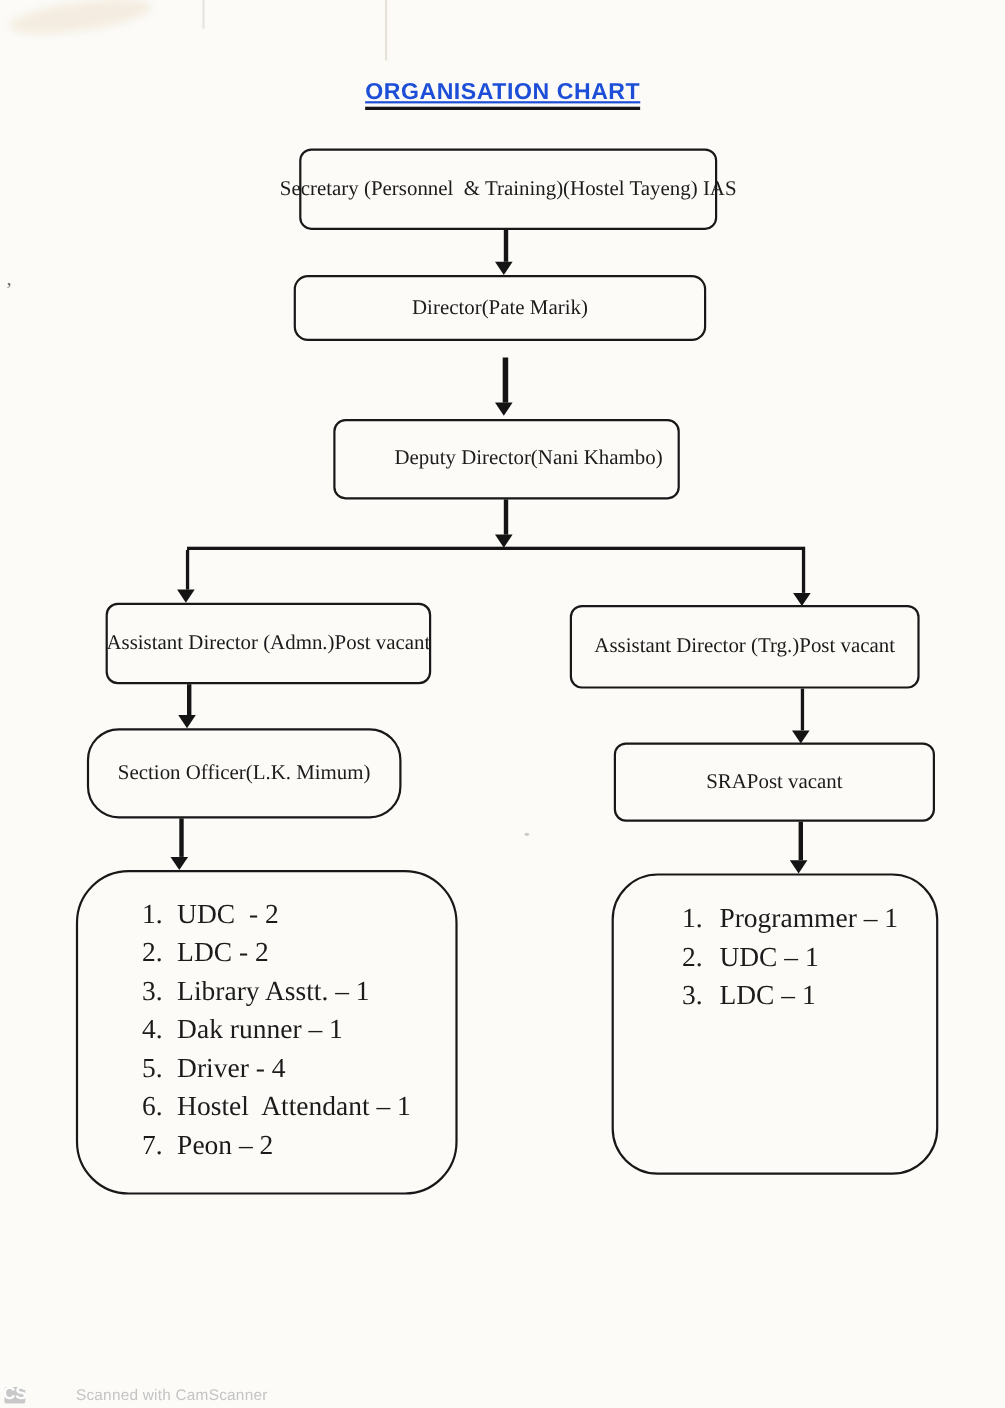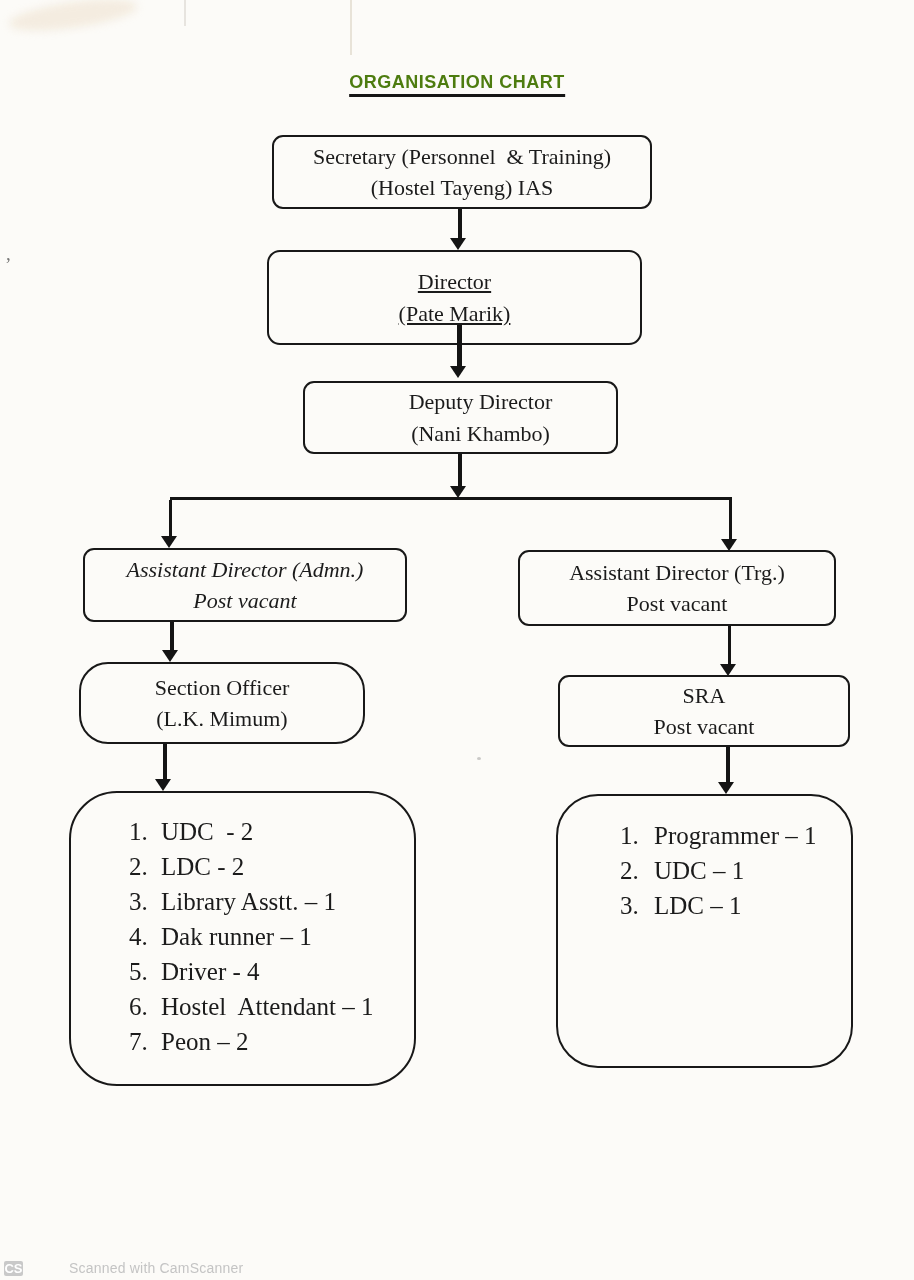--- a/index.html
+++ b/index.html
@@ -14,34 +14,35 @@
     width:914px;height:1280px;
     background:var(--paper);
     overflow:hidden;
     font-family:"Liberation Serif", serif;
     color:var(--ink);
   }
   
   .title{
     position:absolute;top:72px;left:50%;transform:translateX(-50%);
     font-family:"Liberation Sans", sans-serif;
-    font-weight:bold;font-size:18px;letter-spacing:.5px;
-    color:#4d7c0f;
+    font-weight:bold;font-size:21px;letter-spacing:.5px;
+    color:#1d4ed8;
     border-bottom:3px solid #151515;
     padding-bottom:1px;
     white-space:pre;
+    text-decoration:underline;
   }
   
   .node{
     position:absolute;
     border:2px solid #181818;
     border-radius:11px;
     background:transparent;
-    display:flex;flex-direction:column;justify-content:center;align-items:center;
-    font-size:22px;line-height:1.42;
+    display:flex;flex-direction:row;justify-content:center;align-items:center;
+    font-size:19px;line-height:1.42;
     text-align:center;
   }
   .node .line{white-space:pre;}
   .biglist{
     position:absolute;
     border:2px solid #181818;
     background:transparent;
     font-size:25px;
   }
   .biglist .row{display:flex;height:35px;align-items:baseline;}
@@ -63,21 +64,21 @@
   
   .footer{
     position:absolute;left:4px;top:1260px;
     display:flex;align-items:center;gap:6px;
     font-family:"Liberation Sans", sans-serif;
     color:var(--gray);
   }
   .cs-badge{
     width:19px;height:15px;border-radius:2px;
     background:#c9c9c9;color:#ffffff;
-    font-size:13px;font-weight:bold;
+    font-size:16px;font-weight:bold;
     display:flex;align-items:center;justify-content:center;
     font-family:"Liberation Sans", sans-serif;
   }
   .footer-text{font-size:14px;letter-spacing:.2px;margin-left:40px;}
   
   .smudge{
     position:absolute;left:8px;top:2px;width:130px;height:26px;
     background:rgba(222,196,160,.28);border-radius:50%;
     filter:blur(4px);transform:rotate(-8deg);
   }
@@ -100,42 +101,42 @@
   <div class="title">ORGANISATION CHART</div>
 
   <div class="node" style="left:272px;top:135px;width:380px;height:74px;">
     <div class="line">Secretary (Personnel  &amp; Training)</div>
     <div class="line">(Hostel Tayeng) IAS</div>
   </div>
 
   <div class="v" style="left:458px;top:209px;width:4px;height:29px;"></div>
   <div class="ah" style="left:450px;top:238px;"></div>
 
-  <div class="node" style="left:267px;top:250px;width:375px;height:95px;border-radius:13px;text-decoration:underline;">
+  <div class="node" style="left:267px;top:250px;width:375px;height:60px;border-radius:13px;">
     <div class="line">Director</div>
     <div class="line">(Pate Marik)</div>
   </div>
 
   <div class="v" style="left:457px;top:325px;width:5px;height:41px;"></div>
   <div class="ah" style="left:450px;top:366px;"></div>
 
   <div class="node" style="left:303px;top:381px;width:315px;height:73px;padding-left:40px;">
     <div class="line">Deputy Director</div>
     <div class="line">(Nani Khambo)</div>
   </div>
 
   <div class="v" style="left:458px;top:454px;width:4px;height:32px;"></div>
   <div class="ah" style="left:450px;top:486px;"></div>
   <div class="hline" style="left:170px;top:497px;width:562px;height:3px;"></div>
   <div class="v" style="left:169px;top:500px;width:3px;height:36px;"></div>
   <div class="ah" style="left:161px;top:536px;"></div>
   <div class="v" style="left:729px;top:500px;width:3px;height:39px;"></div>
   <div class="ah" style="left:721px;top:539px;"></div>
 
-  <div class="node" style="left:83px;top:548px;width:324px;height:74px;font-style:italic;">
+  <div class="node" style="left:96px;top:548px;width:296px;height:74px;">
     <div class="line">Assistant Director (Admn.)</div>
     <div class="line">Post vacant</div>
   </div>
 
   <div class="node" style="left:518px;top:550px;width:318px;height:76px;">
     <div class="line">Assistant Director (Trg.)</div>
     <div class="line">Post vacant</div>
   </div>
 
   <div class="v" style="left:170px;top:622px;width:4px;height:28px;"></div>

